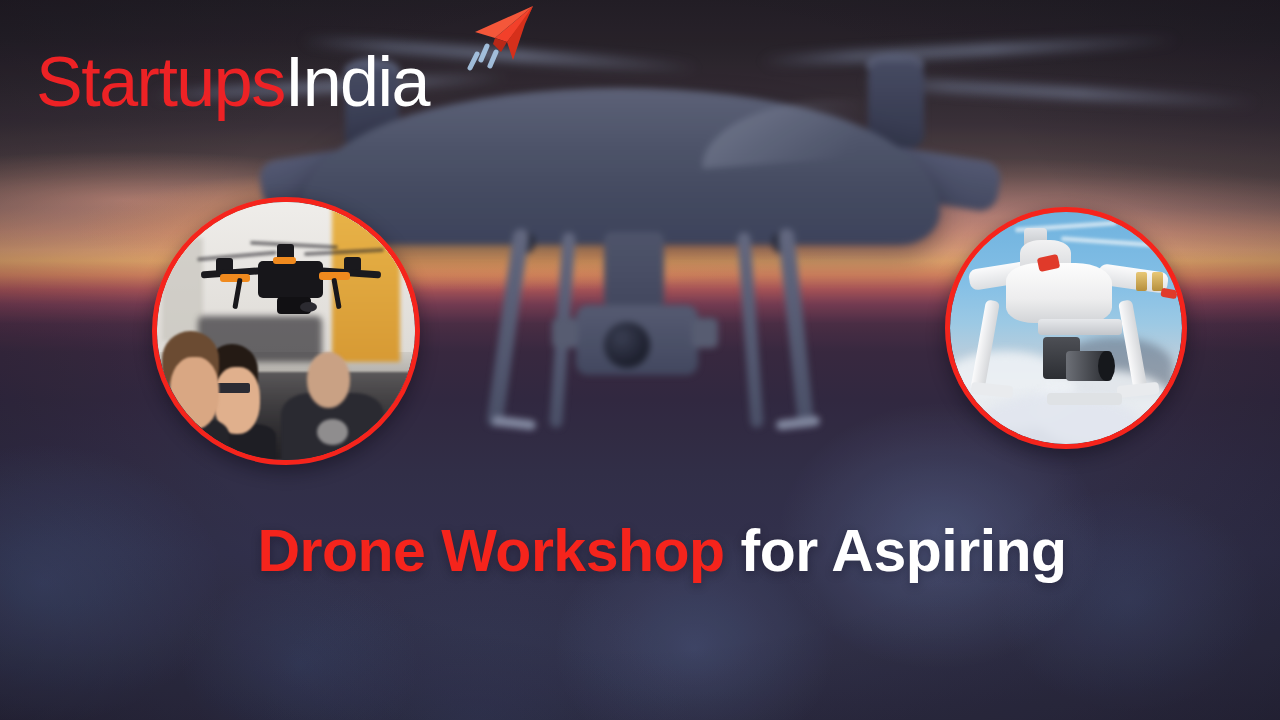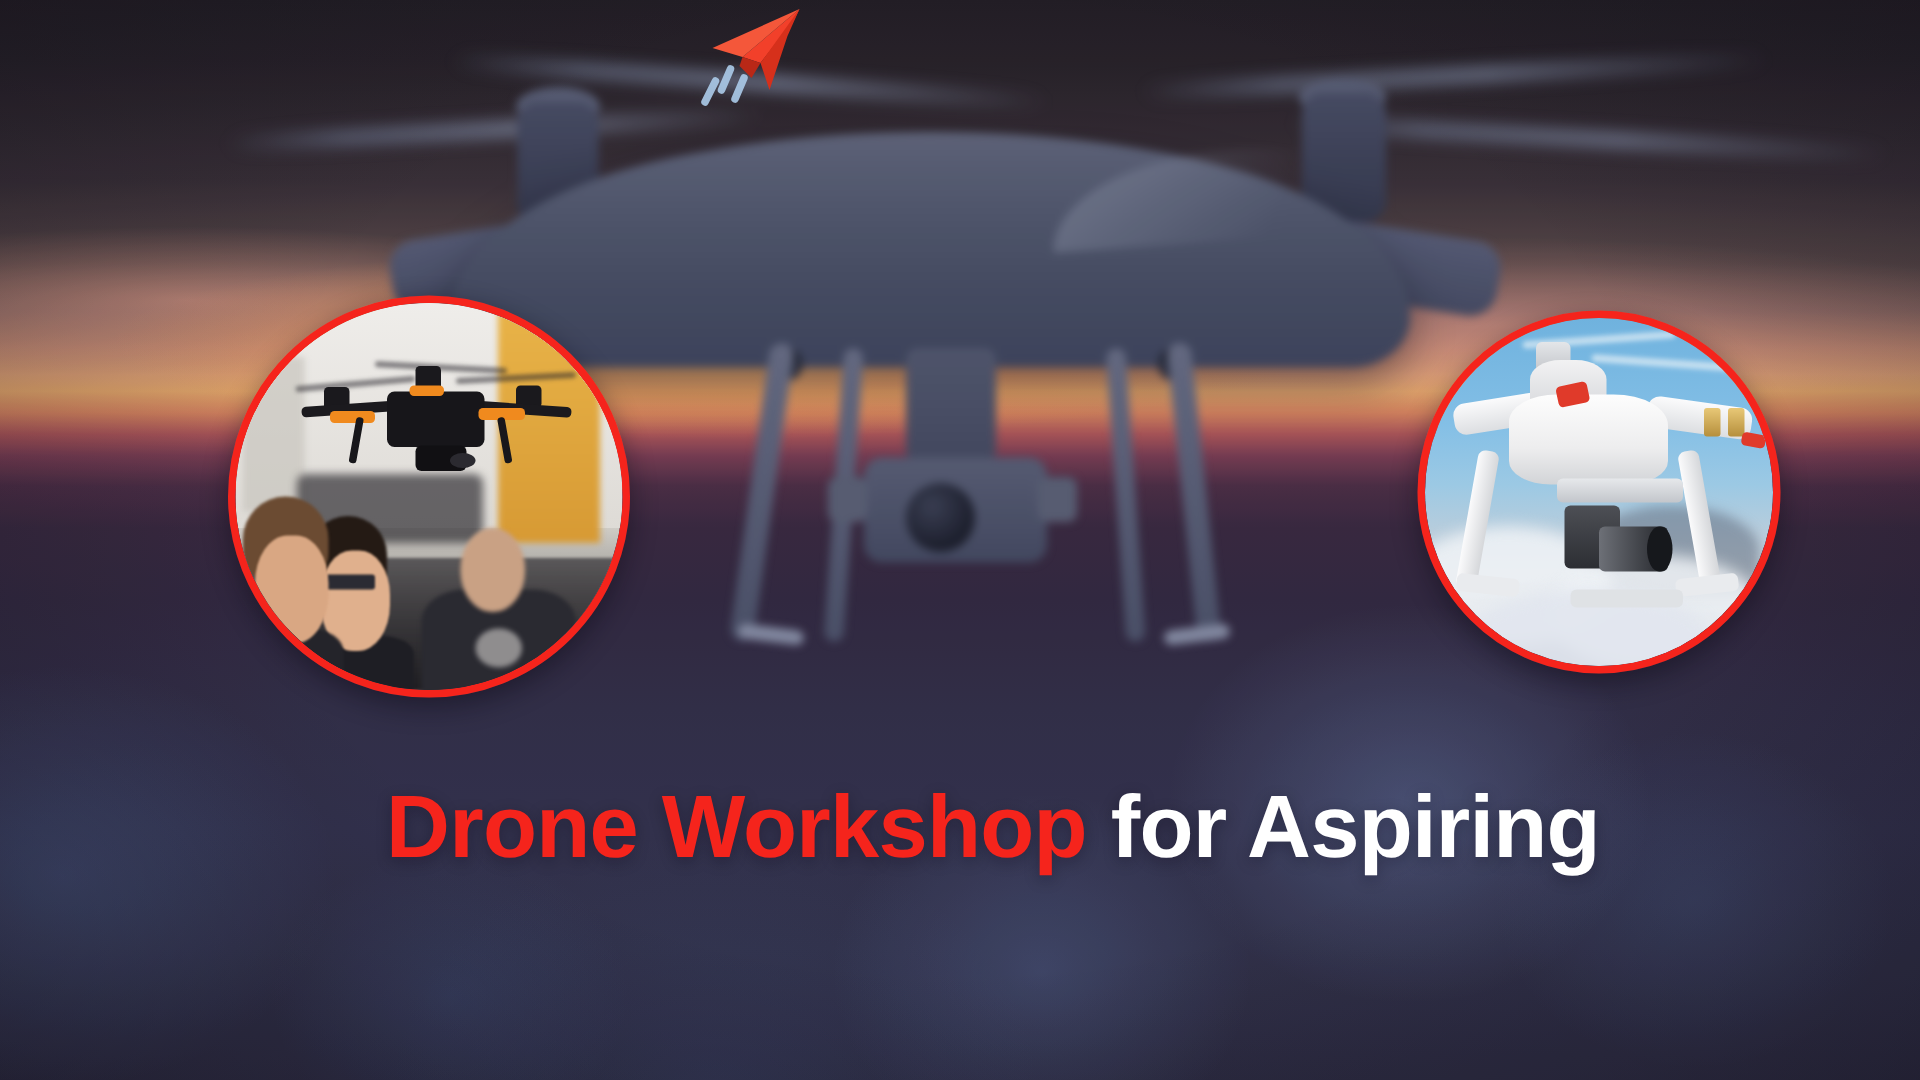--- a/index.html
+++ b/index.html
@@ -275,20 +275,24 @@
       <div class="gimbal-body"></div>
       <div class="gimbal-side l"></div>
       <div class="gimbal-side r"></div>
       <div class="gimbal-lens"></div>
     </div>
 
     <div class="bg-layer vignette"></div>
     <div class="soft"></div>
   </div>
 
+  <div class="logo">
+    <span class="logo-text logo-startups">Startups</span>
+      <span class="logo-text logo-india">India</span>
+  </div>
   <svg class="logo-plane" viewBox="0 0 80 78">
     <polygon points="78,4 40,36 52,40 74,12" fill="#F2402A"></polygon>
     <polygon points="78,4 52,40 58,58 70,22" fill="#D6301B"></polygon>
     <polygon points="78,4 20,30 40,36" fill="#F4573A"></polygon>
     <polygon points="40,36 52,40 46,50 38,42" fill="#B92817"></polygon>
     <g stroke="#A9C8E6" stroke-width="5" stroke-linecap="round" opacity="0.92">
       <line x1="32" y1="44" x2="26" y2="58"></line>
       <line x1="22" y1="52" x2="15" y2="66"></line>
       <line x1="41" y1="50" x2="35" y2="64"></line>
     </g>

